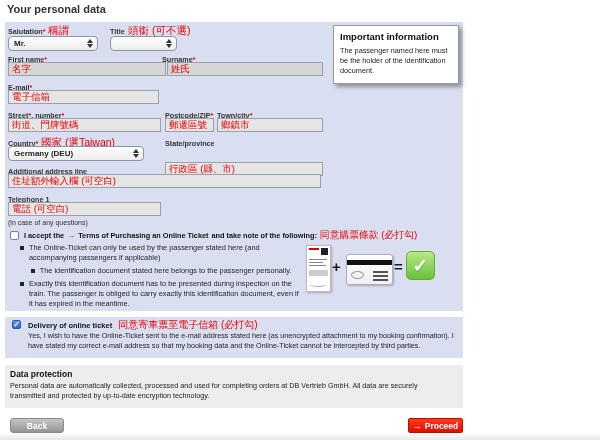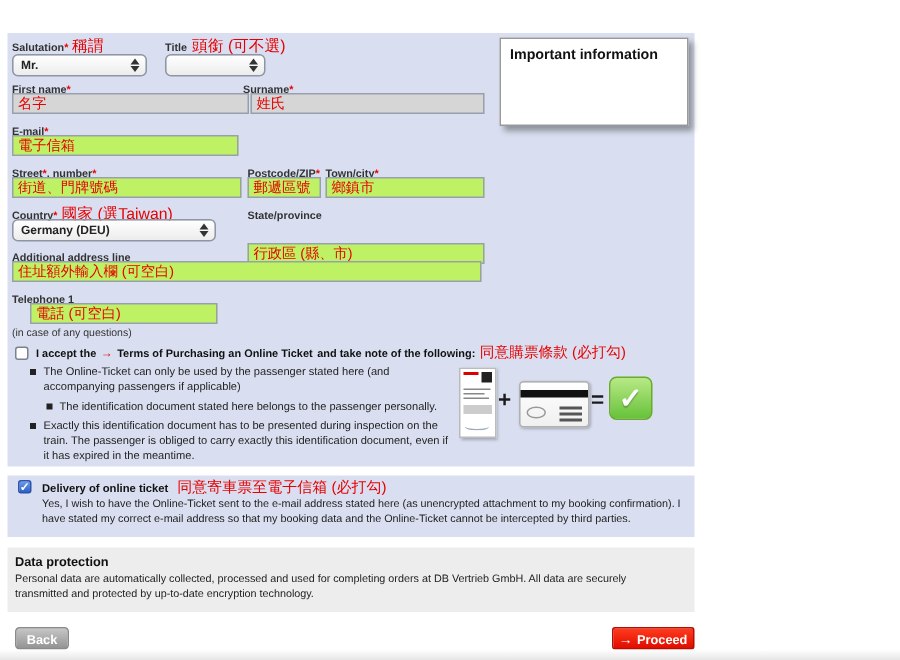--- a/index.html
+++ b/index.html
@@ -16,21 +16,21 @@
   #panel-form     { top:22px;  height:289px; }
   #panel-delivery { top:317px; height:41px;  }
   #panel-dp       { top:365px; height:43px; background:#ededed; }
 
   .lbl { position:absolute; font-size:7.2px; font-weight:bold; color:#333; white-space:nowrap; }
   .star { color:#e80000; }
   .hint { position:absolute; font-size:10.5px; color:#e80000; white-space:nowrap; }
   .hint-lg { font-size:9.8px; color:#e80000; white-space:nowrap; }
 
   .inp {
-    position:absolute; height:14px; border:1px solid #97a0ac; background:#bef264;
+    position:absolute; height:14px; border:1px solid #97a0ac; background:#e5e5e5;
     font-family:"Liberation Sans", sans-serif; font-size:9.5px; color:#e80000;
     padding:0 0 0 3px; border-radius:0;
   }
   .inp.disabled { background:#d6d6d6; }
 
   .sel {
     position:absolute; height:15px; background:linear-gradient(#ffffff,#ececec);
     border:1px solid #8f96a3; border-radius:4px; display:flex; align-items:center;
     cursor:default;
   }
@@ -99,38 +99,39 @@
   
   #delivery-line { left:28px; top:318px; display:flex; align-items:center; white-space:nowrap; }
   #delivery-label { font-size:7.5px; font-weight:bold; color:#111; margin-right:6px; }
   #delivery-body { left:28px; top:331px; width:428px; font-size:7.2px; color:#222; line-height:1.35; }
 
   
   #dp-title { left:10px; top:369px; font-size:8.5px; font-weight:bold; color:#111; }
   #dp-body  { left:10px; top:381px; width:442px; font-size:7.2px; color:#222; line-height:1.35; }
 
   
-  #btn-back { left:10px; top:418px; width:36px; height:15px;
+  #btn-back { left:10px; top:418px; width:54px; height:15px;
      background:linear-gradient(#c6c6c6,#949494); border:1px solid #8a8a8a; border-radius:3px;
      color:#fff; font-size:8.5px; font-weight:bold; display:flex; align-items:center;
      justify-content:center; cursor:pointer; }
   #btn-proceed { left:408px; top:418px; width:55px; height:15px;
      background:linear-gradient(#ff3b1e,#e00d00); border:1px solid #b50d00; border-radius:2px;
      color:#fff; font-size:8.5px; font-weight:bold; display:flex; align-items:center;
      justify-content:center; gap:3px; cursor:pointer; }
   #btn-proceed .p-arrow { font-size:9px; }
 
   #bottom-fade { left:0; top:433px; width:600px; height:7px;
      background:linear-gradient(#ffffff,#e6e6e6); }
 </style>
 </head>
 <body>
 
 <div id="page">
 
+  <div id="page-title" class="abs">Your personal data</div>
 
   <div id="panel-form" class="panel"></div>
   <div id="panel-delivery" class="panel"></div>
   <div id="panel-dp" class="panel"></div>
 
   <span class="lbl" style="left:8px;top:27px"><span>Salutation</span><span class="star">*</span></span>
   <span class="hint" style="left:48px;top:24px">稱謂</span>
   <span class="lbl" style="left:110px;top:27px">Title</span>
   <span class="hint" style="left:128px;top:24px">頭銜 (可不選)</span>
 
@@ -173,21 +174,21 @@
         <i class="tri-up"></i>
         <i class="tri-down"></i>
       </span>
   </div>
   <input class="inp" style="left: 165px; top: 146px; width: 158px; margin-top: 16px;" value="行政區 (縣、市)">
 
   <span class="lbl" style="left:8px;top:167px">Additional address line</span>
   <input class="inp" style="left: 8px; top: 174px; width: 313px;" value="住址額外輸入欄 (可空白)">
 
   <span class="lbl" style="left:8px;top:195px">Telephone 1</span>
-  <input class="inp" style="left: 20px; top: 202px; width: 125px;" value="電話 (可空白)">
+  <input class="inp" style="left: 8px; top: 202px; width: 153px;" value="電話 (可空白)">
   <span class="note" style="left:8px;top:219px">(in case of any questions)</span>
 
   <span class="cb" style="left:10px;top:231px"></span>
   <div id="terms-line" class="abs">
     <b>I accept the</b>
     <span class="red-arrow">→</span>
     <b>Terms of Purchasing an Online Ticket</b>
     <b>and take note of the following:</b>
     <span class="hint-lg">同意購票條款 (必打勾)</span>
   </div>
@@ -224,20 +225,21 @@
       <i class="c-l2"></i>
       <i class="c-l3"></i>
   </div>
   <span class="sign" style="left:394px;top:258px">=</span>
   <div id="icon-check" class="abs">
       <span>✓</span>
     </div>
 
   <div id="info-box" class="abs">
     <div id="info-title">Important information</div>
+    <div id="info-body">The passenger named here must be the holder of the identification document.</div>
   </div>
 
   <span class="cb checked" style="left:12px;top:320px">
       <span class="cbmark">✓</span>
     </span>
   <div id="delivery-line" class="abs">
     <span id="delivery-label">Delivery of online ticket</span>
     <span class="hint-lg" style="font-size:10px">同意寄車票至電子信箱 (必打勾)</span>
   </div>
   <div id="delivery-body" class="abs">Yes, I wish to have the Online-Ticket sent to the e-mail address stated here (as unencrypted attachment to my booking confirmation). I have stated my correct e-mail address so that my booking data and the Online-Ticket cannot be intercepted by third parties.</div>

